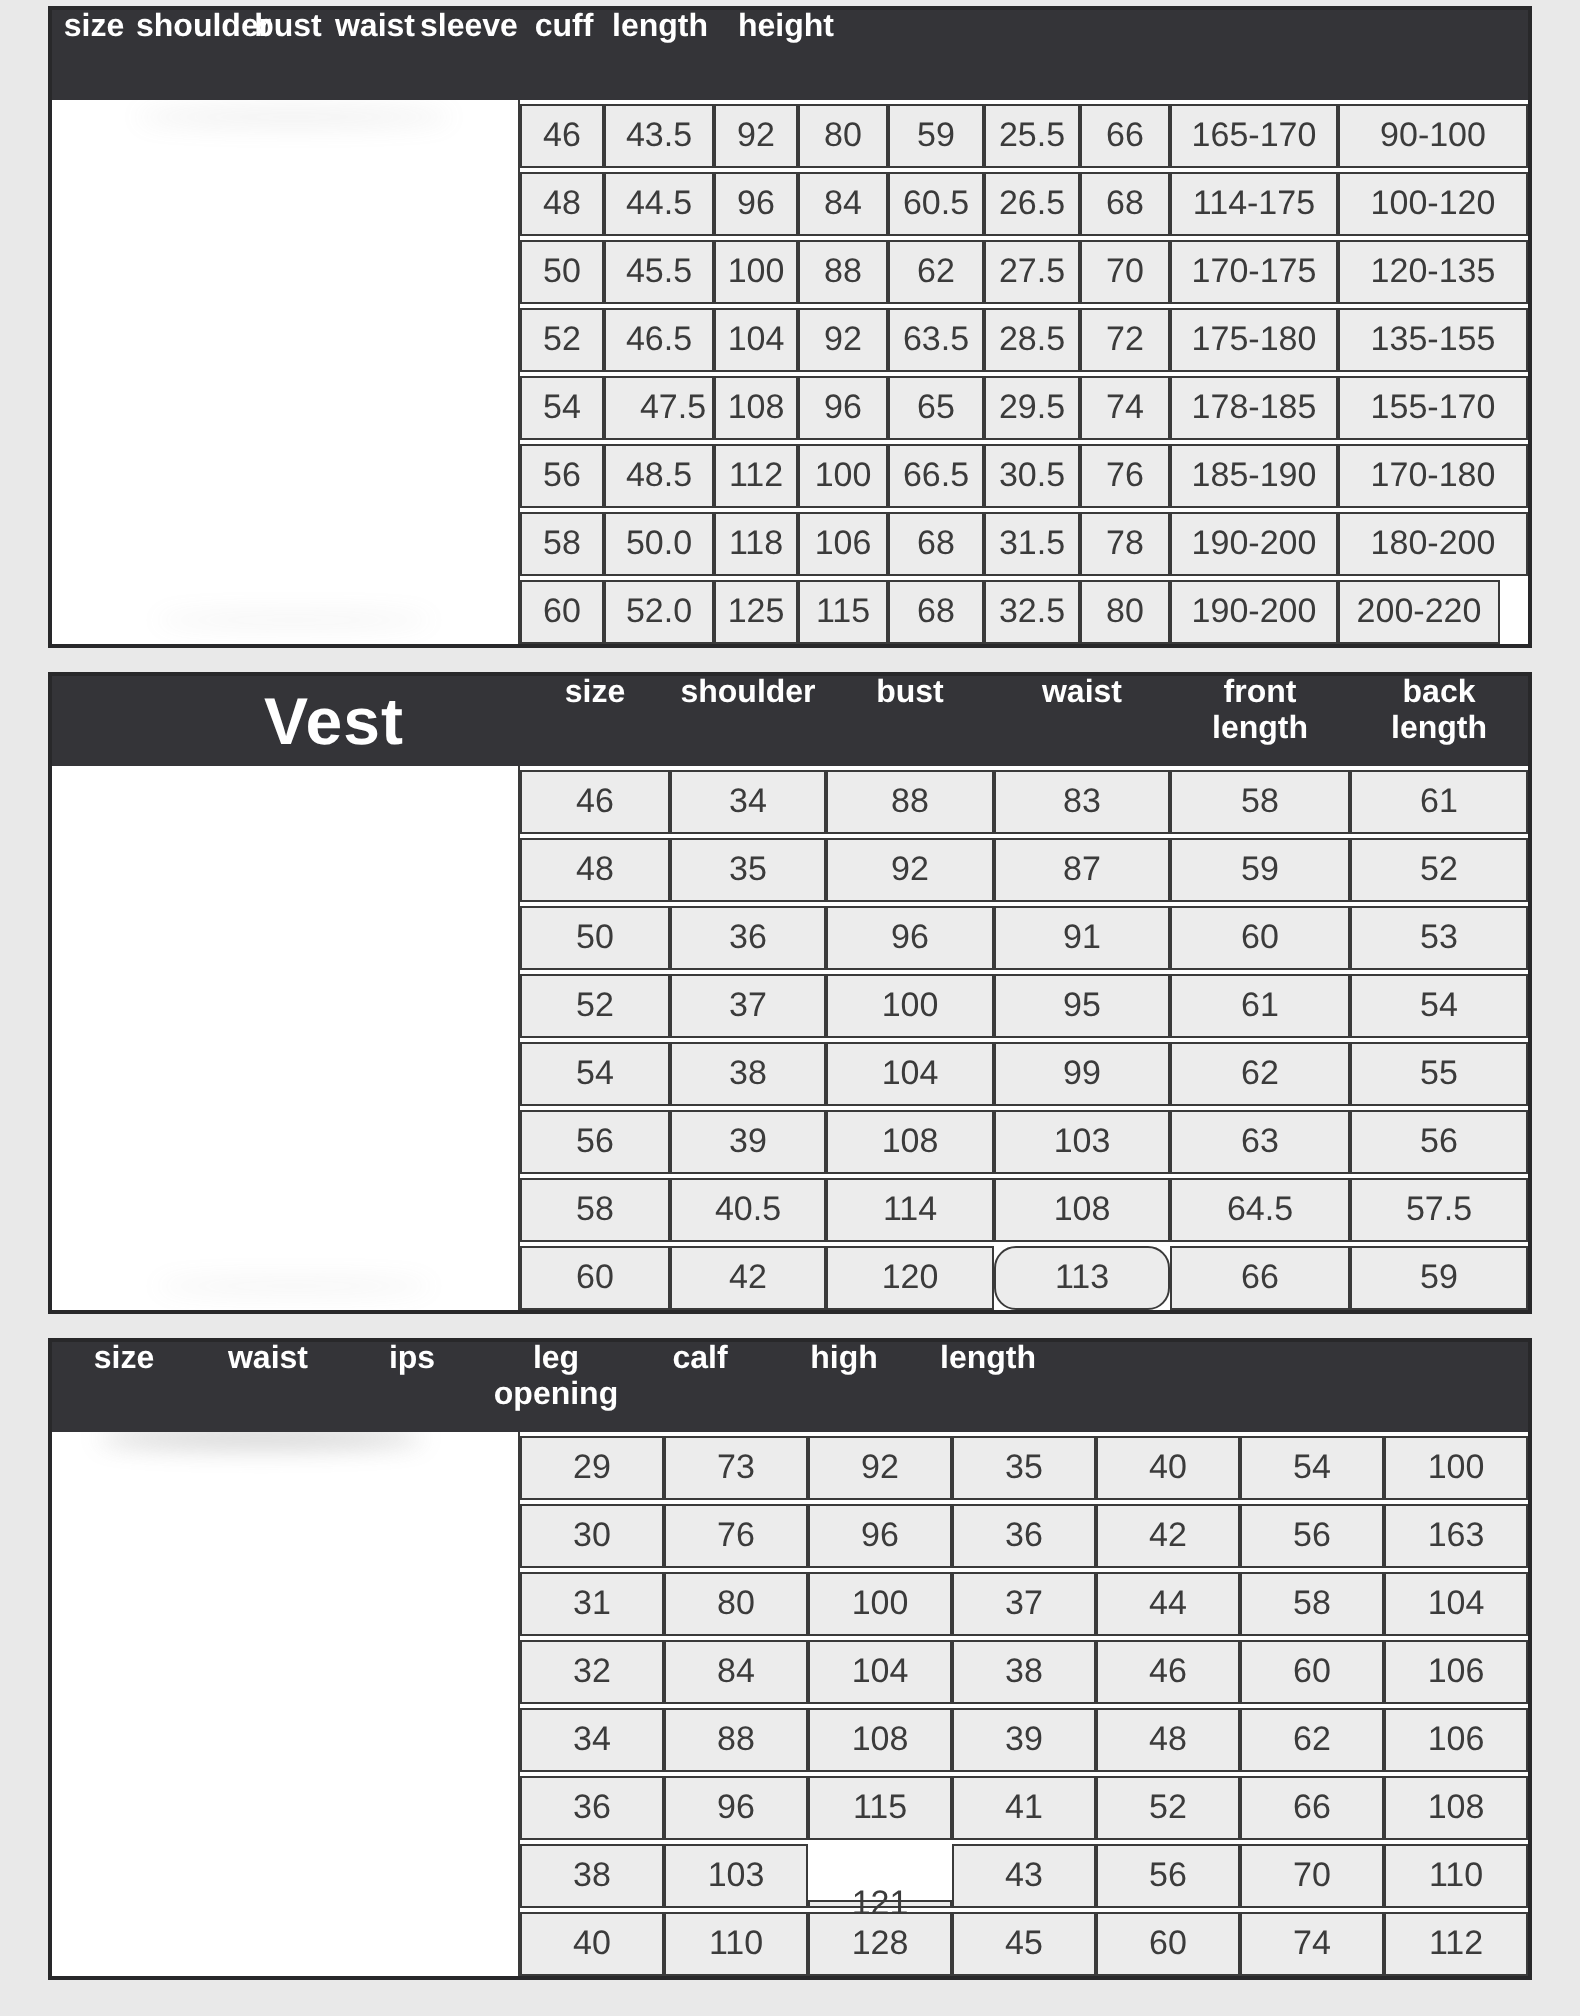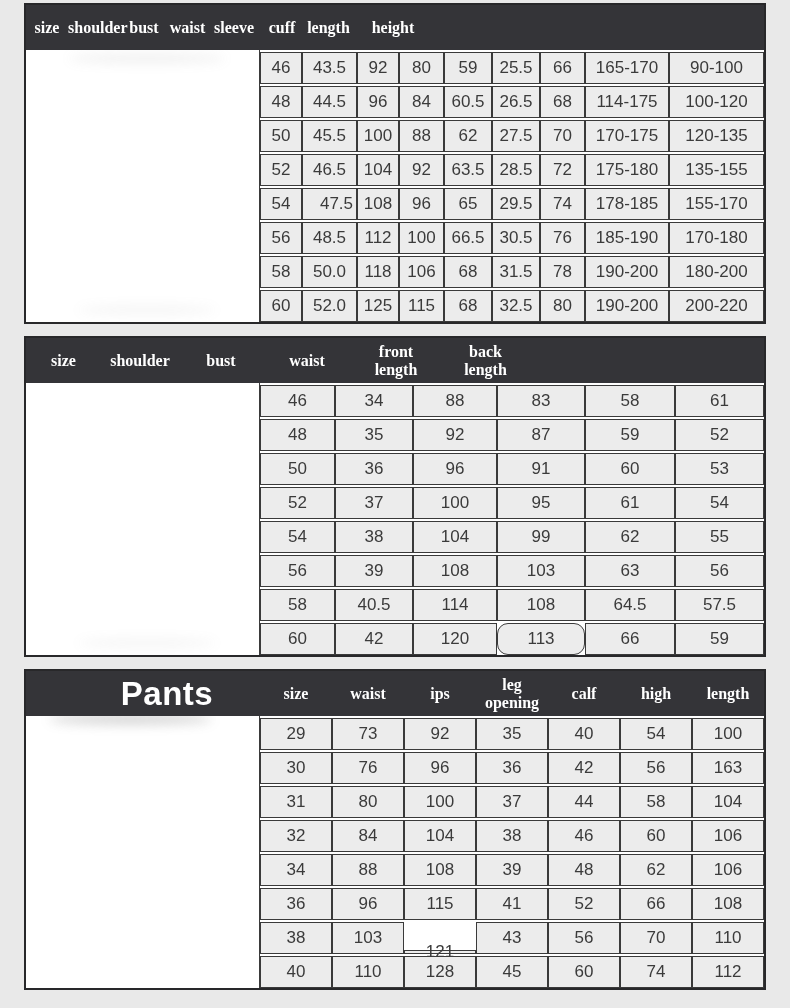--- a/index.html
+++ b/index.html
@@ -48,22 +48,21 @@
     position: absolute;
     left: 3px;
     top: 2px;
     font-size: 16px;
     font-weight: bold;
     color: #ffffff;
   }
   .cols {
     flex: 1;
     display: flex;
-    align-items: center;
-    font-family: Liberation Serif, serif;
+    align-items: flex-start;
   }
   .hcell {
     box-sizing: border-box;
     text-align: center;
     font-size: 16px;
     font-weight: 600;
     color: #ffffff;
     white-space: pre-line;
     line-height: 1.1;
   }
@@ -208,28 +207,31 @@
           </div>
           <div class="trow">
             <div class="tcell" style="width: 42px;">60</div>
             <div class="tcell" style="width: 55px;">52.0</div>
             <div class="tcell" style="width: 42px;">125</div>
             <div class="tcell" style="width: 45px;">115</div>
             <div class="tcell" style="width: 48px;">68</div>
             <div class="tcell" style="width: 48px;">32.5</div>
             <div class="tcell" style="width: 45px;">80</div>
             <div class="tcell" style="width: 84px;">190-200</div>
-            <div class="tcell" style="width: 95px;">200-220</div>
+            <div class="tcell" style="width: 81px;">200-220</div>
           </div>
         </div>
     </div>
   </div>
 
   <div class="panel">
     <div class="panel-header">
+      <div class="title-area">
+        <span class="panel-title">Vest</span>
+      </div>
       <div class="cols">
           <div class="hcell" style="width: 75px;">size</div>
           <div class="hcell" style="width: 78px;">shoulder</div>
           <div class="hcell" style="width: 84px;">bust</div>
           <div class="hcell" style="width: 88px;">waist</div>
           <div class="hcell" style="width: 90px;">front
 length</div>
           <div class="hcell" style="width: 89px;">back
 length</div>
         </div>
@@ -302,23 +304,20 @@
             <div class="tcell" style="width: 88px; border-radius: 11px;">113</div>
             <div class="tcell" style="width: 90px;">66</div>
             <div class="tcell" style="width: 89px;">59</div>
           </div>
         </div>
     </div>
   </div>
 
   <div class="panel">
     <div class="panel-header">
-      <div class="title-area">
-        <span class="panel-title">Pants</span>
-      </div>
       <div class="cols">
           <div class="hcell" style="width: 72px;">size</div>
           <div class="hcell" style="width: 72px;">waist</div>
           <div class="hcell" style="width: 72px;">ips</div>
           <div class="hcell" style="width: 72px;">leg
 opening</div>
           <div class="hcell" style="width: 72px;">calf</div>
           <div class="hcell" style="width: 72px;">high</div>
           <div class="hcell" style="width: 72px;">length</div>
         </div>

